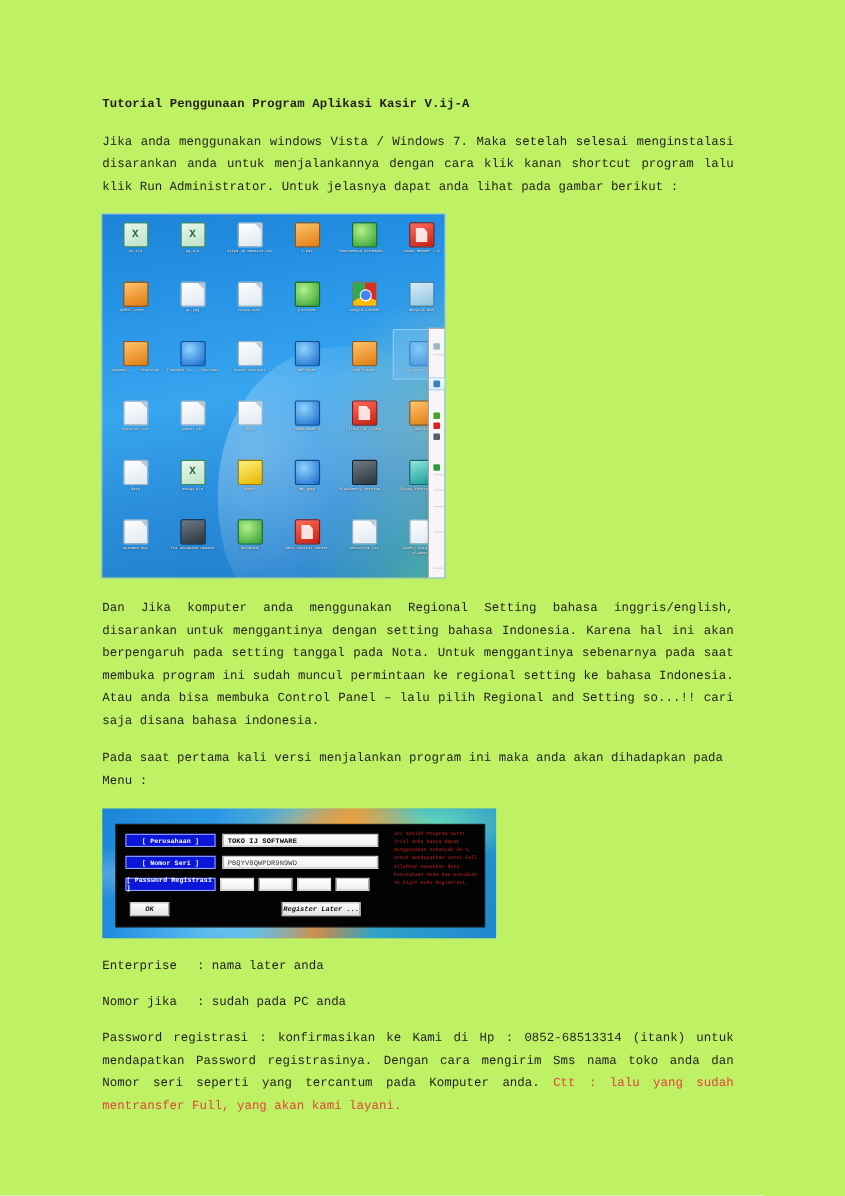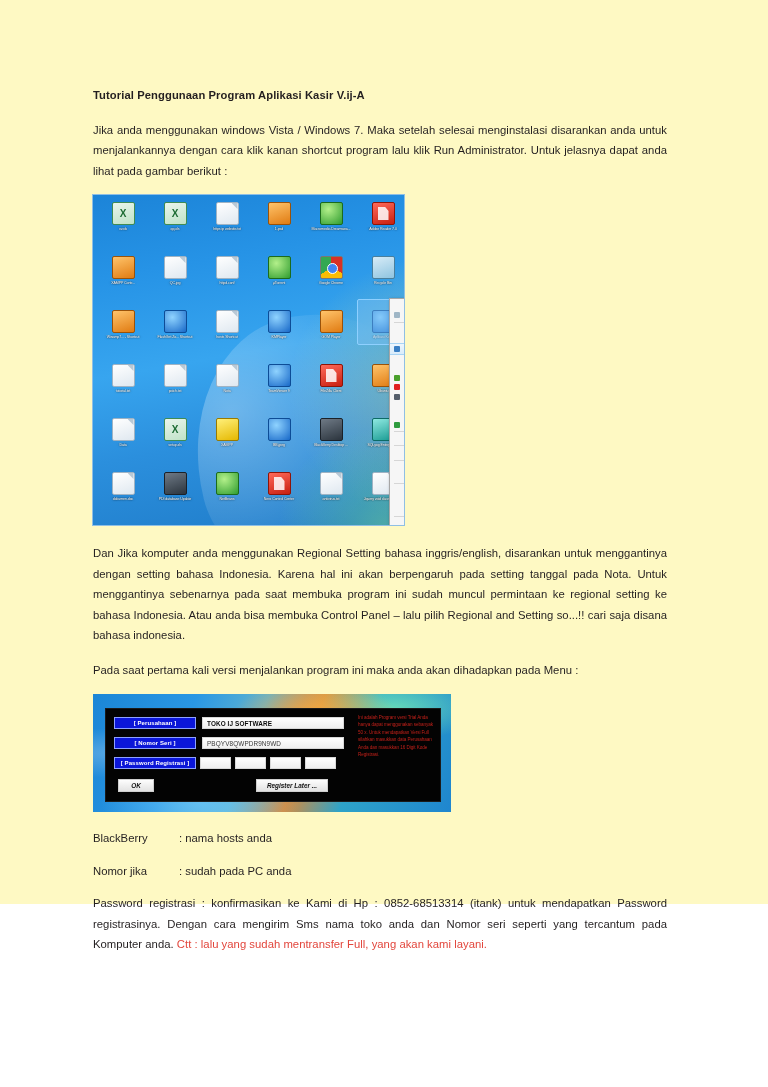--- a/index.html
+++ b/index.html
@@ -12,22 +12,23 @@
     height: 1087px;
     position: relative;
     font-family: "Liberation Sans", sans-serif;
     color: #231f20;
     overflow: hidden;
   }
   .page {
     position: absolute;
     left: 0; top: 0;
     width: 768px;
-    height: 904px;
-    background: #fef9c3;
+    height: 1087px;
+    background: #bef264;
+    font-family: Liberation Mono, monospace;
   }
   .content {
     position: absolute;
     left: 93px;
     top: 88px;
     width: 578px;
   }
 
   
   .doc-title {
@@ -515,22 +516,22 @@
 
         <div class="btn-ok" style="position:absolute; left:12px; top:70px; width:36px; height:13px;">OK</div>
 
         <div class="btn-later" style="position:absolute; left:150px; top:70px; width:72px; height:13px;">Register  Later ...</div>
 
         <div class="trialnote">Ini adalah Program versi Trial Anda hanya dapat menggunakan sebanyak 50 x. Untuk mendapatkan Versi Full silahkan masukkan data Perusahaan Anda dan masukkan 16 Digit Kode Registrasi.</div>
       </div>
     </div>
 
     <div class="kv">
-      <span class="k">BlackBerry</span>
-      <span class="v">: nama hosts anda</span>
+      <span class="k">Enterprise</span>
+      <span class="v">: nama later anda</span>
     </div>
 
     <div class="kv">
       <span class="k">Nomor jika</span>
       <span class="v">: sudah pada PC anda</span>
     </div>
 
     <p class="para"><span>Password registrasi : konfirmasikan ke Kami di Hp : 0852-68513314 (itank) untuk mendapatkan Password registrasinya. Dengan cara mengirim Sms nama toko anda dan Nomor seri seperti yang tercantum pada Komputer anda. </span><span class="red">Ctt : lalu yang sudah mentransfer Full, yang akan kami layani.</span></p>
 
 

